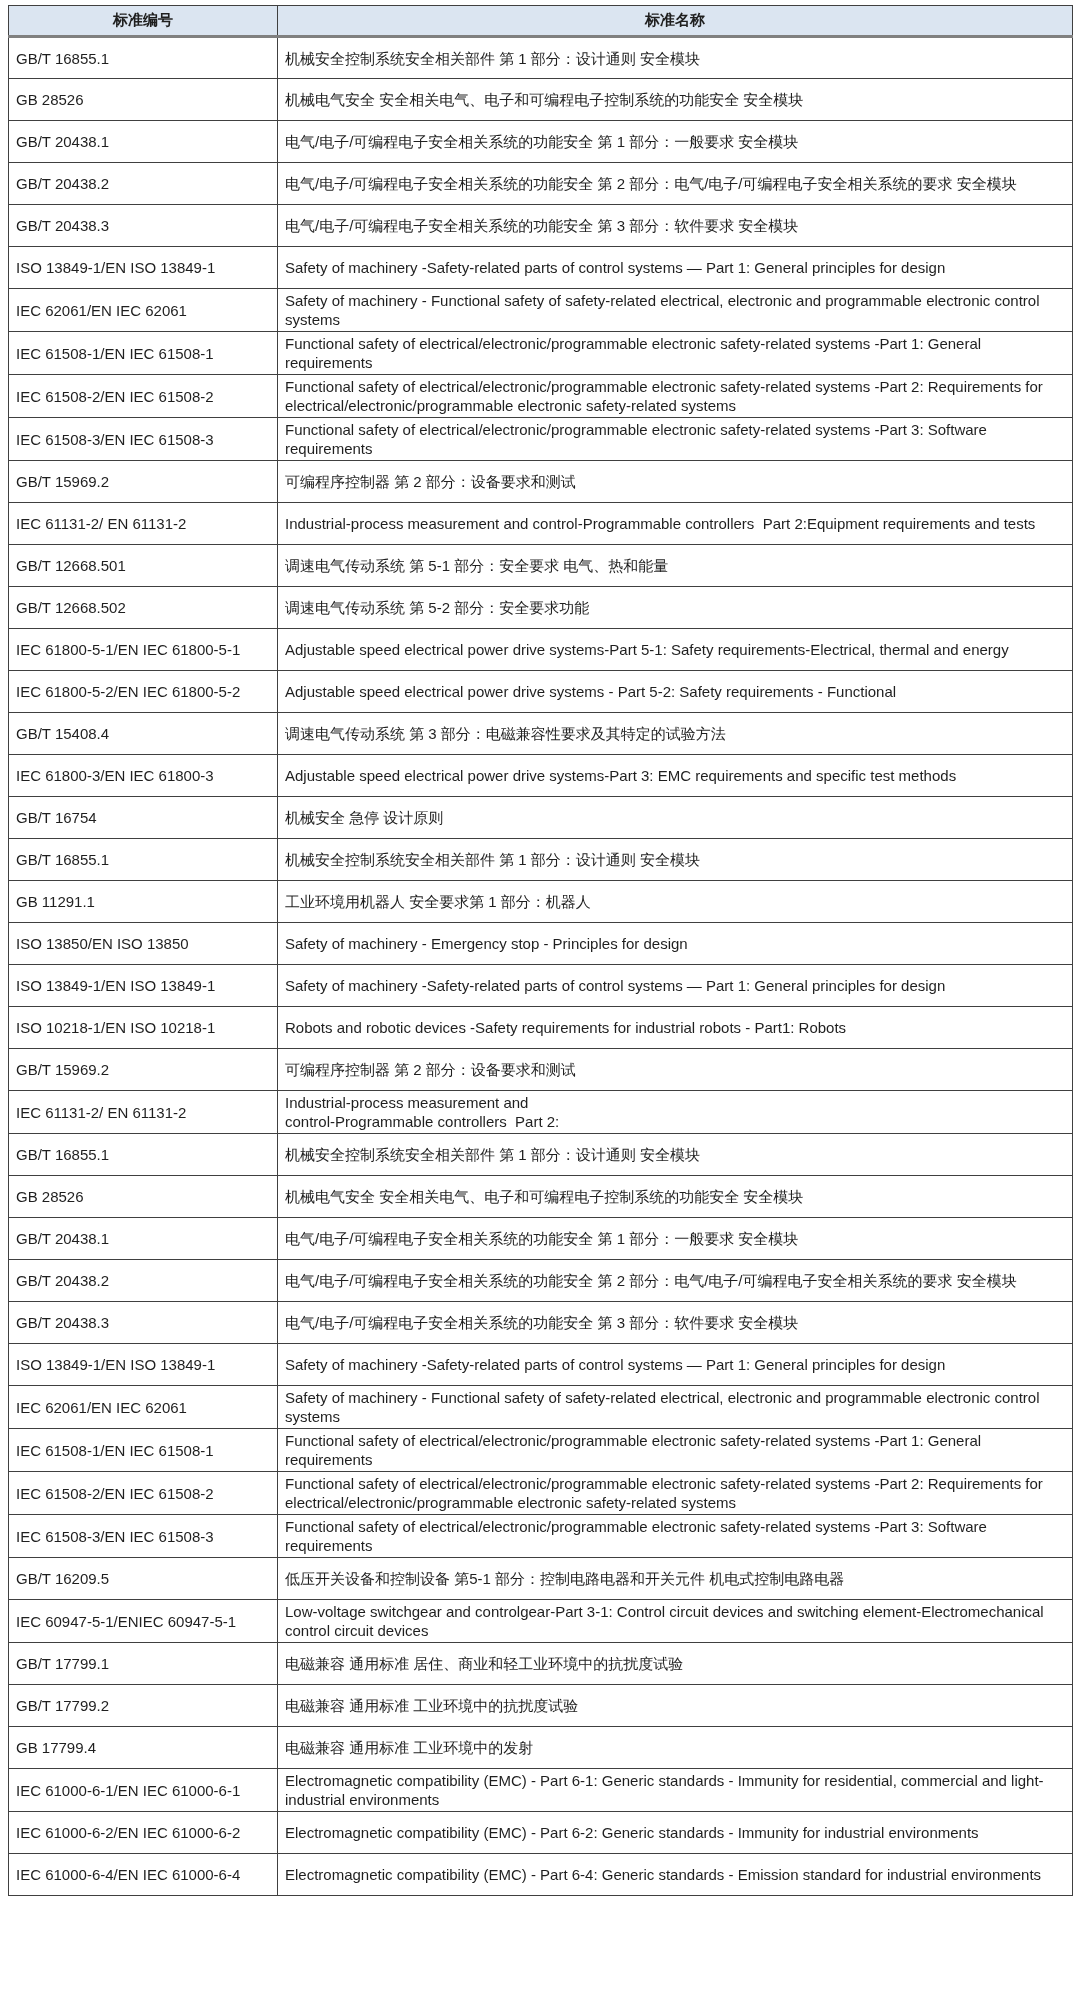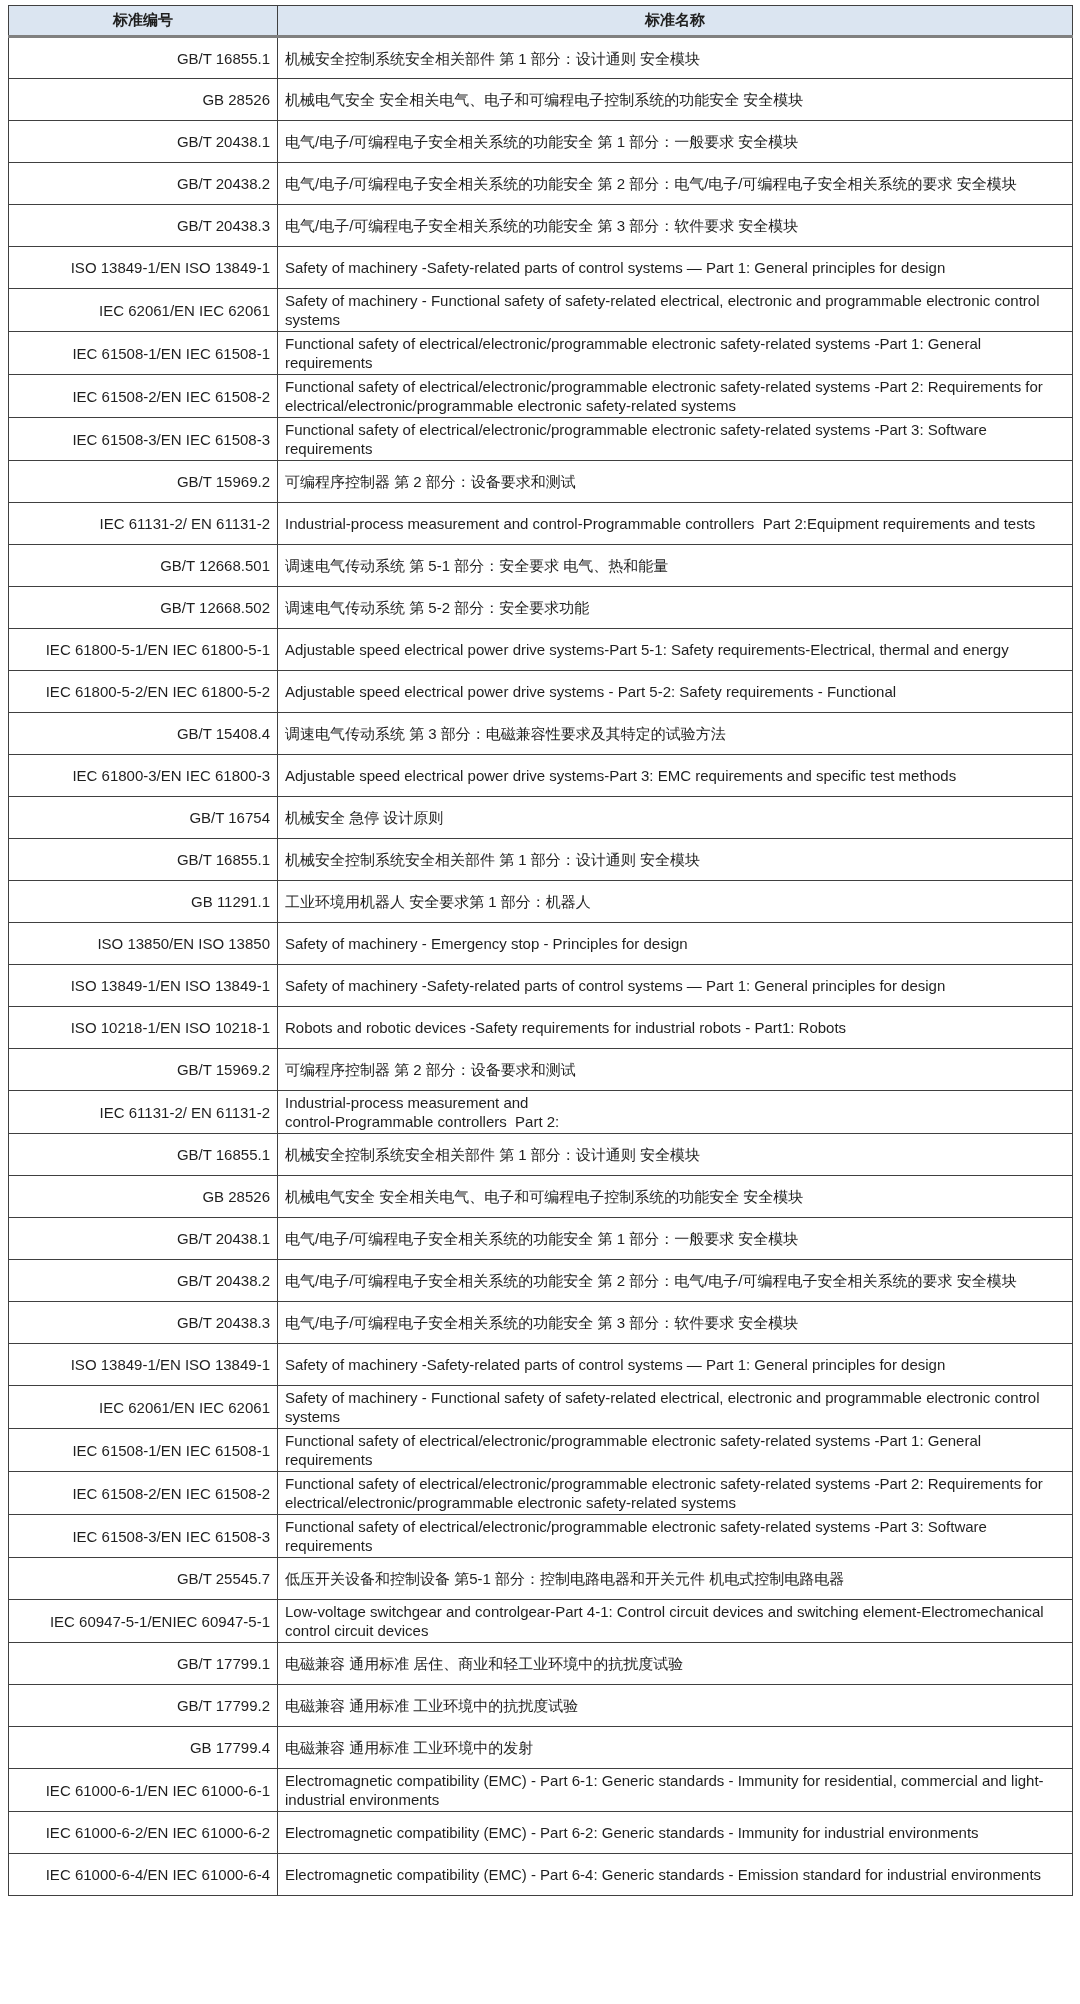--- a/index.html
+++ b/index.html
@@ -40,21 +40,21 @@
   td {
     font-size: 15px;
     line-height: 19px;
     color: #1f1f1f;
     padding: 2px 7px;
     vertical-align: middle;
     height: 42px;
     background: #ffffff;
   }
   td.col-code {
-    text-align: right;
+    text-align: left;
   }
   td.col-name {
     text-align: left;
     white-space: pre-wrap;
     word-wrap: break-word;
   }
 </style>
 </head>
 <body>
 
@@ -210,26 +210,26 @@
         </tr>
         <tr>
           <td class="col-code">IEC 61508-2/EN IEC 61508-2</td>
           <td class="col-name">Functional safety of electrical/electronic/programmable electronic safety-related systems -Part 2: Requirements for electrical/electronic/programmable electronic safety-related systems</td>
         </tr>
         <tr>
           <td class="col-code">IEC 61508-3/EN IEC 61508-3</td>
           <td class="col-name">Functional safety of electrical/electronic/programmable electronic safety-related systems -Part 3: Software requirements</td>
         </tr>
         <tr>
-          <td class="col-code">GB/T 25545.7</td>
+          <td class="col-code">GB/T 16209.5</td>
           <td class="col-name">低压开关设备和控制设备 第5-1 部分：控制电路电器和开关元件 机电式控制电路电器</td>
         </tr>
         <tr>
           <td class="col-code">IEC 60947-5-1/ENIEC 60947-5-1</td>
-          <td class="col-name">Low-voltage switchgear and controlgear-Part 4-1: Control circuit devices and switching element-Electromechanical control circuit devices</td>
+          <td class="col-name">Low-voltage switchgear and controlgear-Part 3-1: Control circuit devices and switching element-Electromechanical control circuit devices</td>
         </tr>
         <tr>
           <td class="col-code">GB/T 17799.1</td>
           <td class="col-name">电磁兼容 通用标准 居住、商业和轻工业环境中的抗扰度试验</td>
         </tr>
         <tr>
           <td class="col-code">GB/T 17799.2</td>
           <td class="col-name">电磁兼容 通用标准 工业环境中的抗扰度试验</td>
         </tr>
         <tr>

